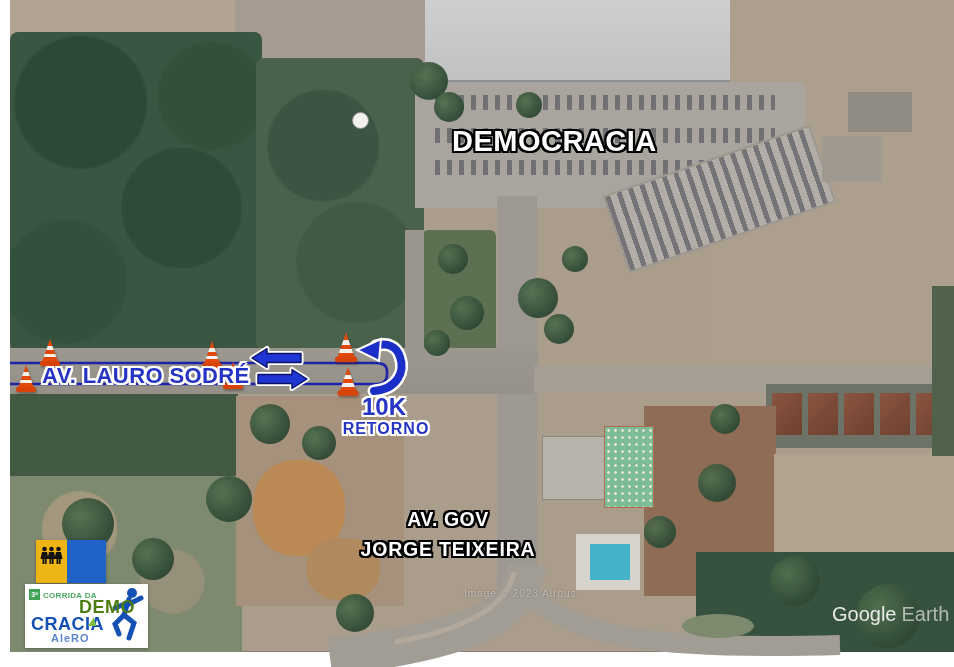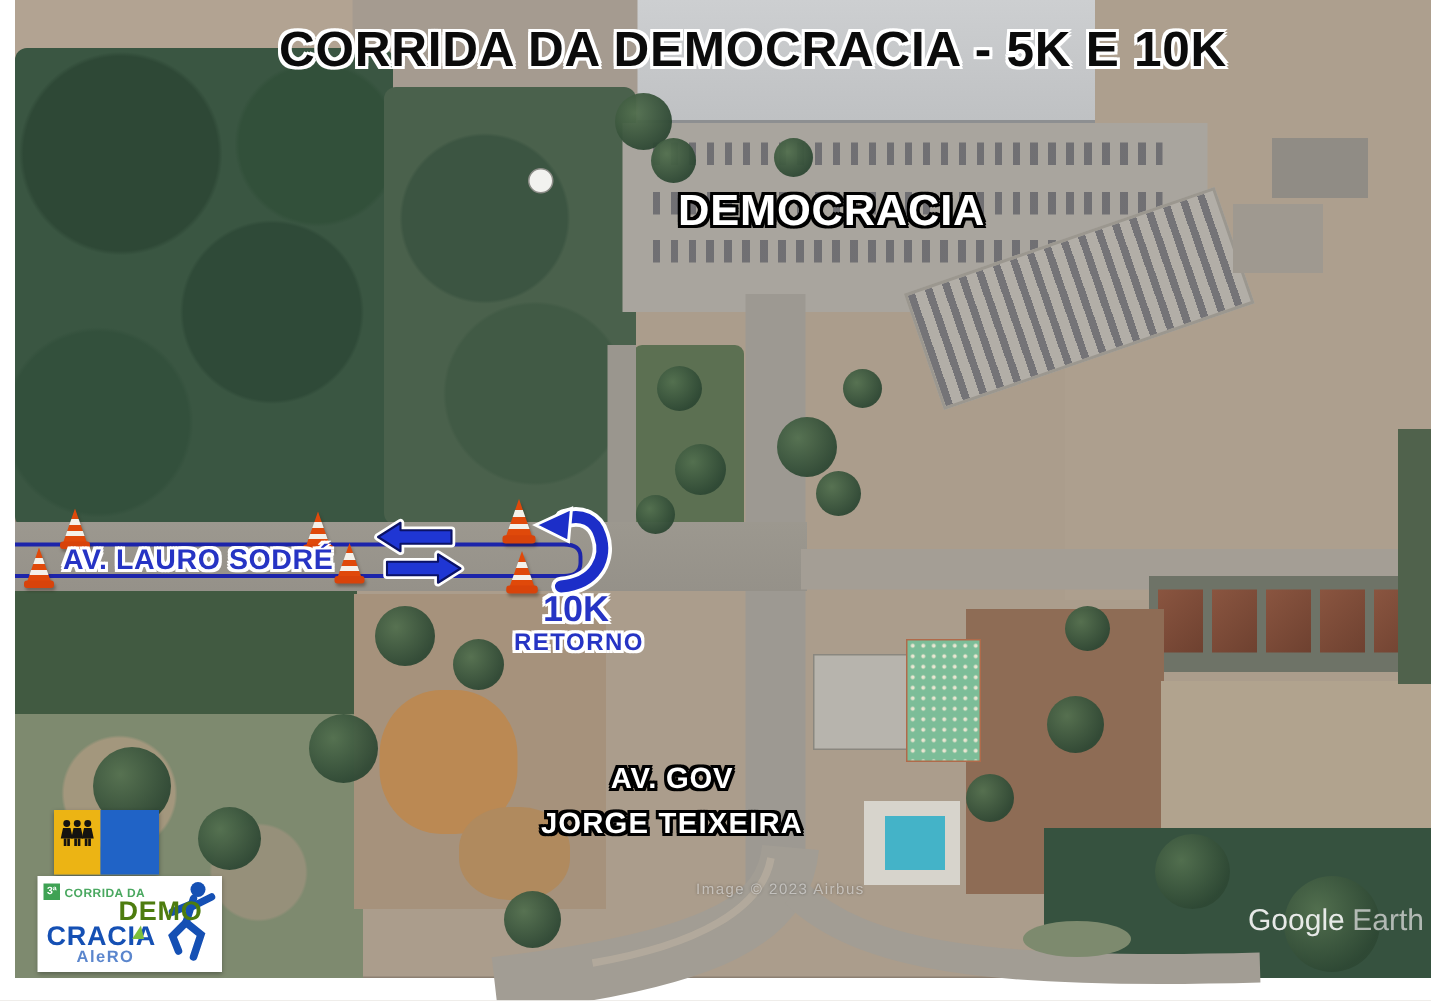--- a/index.html
+++ b/index.html
@@ -25,21 +25,21 @@
   .cone{position:absolute;z-index:3;width:20px;height:28px;filter:drop-shadow(1px 2px 1px rgba(40,20,5,.35));}
   .cone .tri{position:absolute;left:2px;top:0;width:16px;height:23px;
     clip-path:polygon(50% 0,100% 100%,0 100%);
     background:linear-gradient(180deg,#e0490a 0 30%,#f4f1ea 30% 48%,#e0490a 48% 66%,#f4f1ea 66% 80%,#e0490a 80% 100%);}
   .cone .base{position:absolute;left:0;top:22px;width:20px;height:5px;border-radius:2px;background:#d8430a;}
   .lbl{position:absolute;z-index:4;white-space:nowrap;font-weight:700;}
   .ow{text-shadow:-2px -2px 0 #fff,0 -2px 0 #fff,2px -2px 0 #fff,-2px 0 0 #fff,2px 0 0 #fff,-2px 2px 0 #fff,0 2px 0 #fff,2px 2px 0 #fff;}
   .ob{text-shadow:-2px -2px 0 #000,0 -2px 0 #000,2px -2px 0 #000,-2px 0 0 #000,2px 0 0 #000,-2px 2px 0 #000,0 2px 0 #000,2px 2px 0 #000;}
   #title{left:186px;top:14px;width:624px;text-align:center;font-size:33px;letter-spacing:.5px;color:#0b0b0b;}
   #aeroporto{left:452px;top:125px;font-size:29px;letter-spacing:.5px;color:#fff;}
-  #av-lauro{left:42px;top:363px;font-size:19px;letter-spacing:.4px;color:#2634c4;}
+  #av-lauro{left:42px;top:363px;font-size:22px;letter-spacing:.4px;color:#2634c4;}
   #tenk{left:352px;top:393px;width:64px;text-align:center;font-size:24px;color:#2634c4;}
   #retorno{left:334px;top:420px;width:104px;text-align:center;font-size:16px;letter-spacing:1px;color:#2634c4;}
   #avgov1{left:448px;top:508px;transform:translateX(-50%);font-size:19.5px;letter-spacing:.5px;color:#fff;}
   #avgov2{left:448px;top:538px;transform:translateX(-50%);font-size:19.5px;letter-spacing:.8px;color:#fff;}
   #copyright{left:429px;top:588px;z-index:4;font-size:10px;letter-spacing:1px;font-weight:400;
              color:rgba(240,240,240,.55);text-shadow:0 0 2px rgba(0,0,0,.4);margin-left:35px;}
   #gearth{left:832px;top:603px;z-index:4;font-size:20px;font-weight:400;}
   #gearth .g1{color:rgba(245,245,245,.92);font-weight:500;}
   #gearth .g2{color:rgba(220,220,220,.75);margin-left:5px;}
   
@@ -172,21 +172,20 @@
     </div>
   <div class="cone" style="left:336px;top:334px;transform:scale(1.1);">
     <div class="tri"></div>
       <div class="base"></div>
     </div>
   <div class="cone" style="left:338px;top:368px;transform:scale(1.05);">
     <div class="tri"></div>
       <div class="base"></div>
     </div>
 
-  <div class="lbl ow" id="title">CORRIDA DA DEMOCRACIA - 5K E 10K</div>
   <div class="lbl ob" id="aeroporto">DEMOCRACIA</div>
   <div class="lbl ow" id="av-lauro">AV. LAURO SODRÉ</div>
   <div class="lbl ow" id="tenk">10K</div>
   <div class="lbl ow" id="retorno">RETORNO</div>
   <div class="lbl ob" id="avgov1">AV. GOV</div>
   <div class="lbl ob" id="avgov2">JORGE TEIXEIRA</div>
   <div id="copyright" class="lbl" style="font-weight:400;">Image © 2023 Airbus</div>
   <div id="gearth" class="lbl" style="font-weight:400;text-align:center;">
     <span class="g1">Google</span><span class="g2">Earth</span>
   </div>

